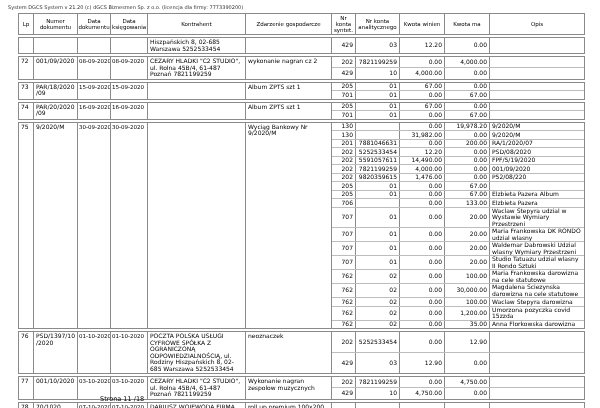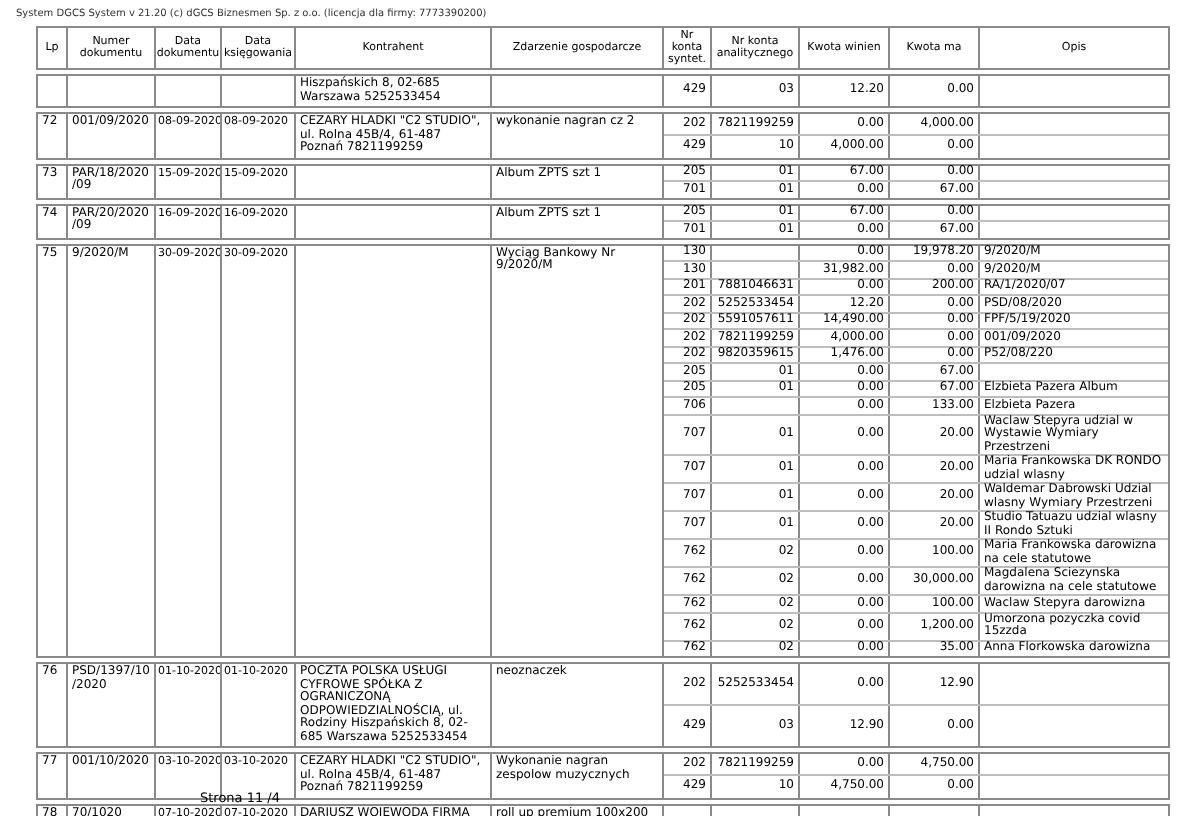--- a/index.html
+++ b/index.html
@@ -369,13 +369,13 @@
             <div class="lc c8 num">0.00</div>
             <div class="lc c9 num">270.99</div>
             <div class="lc c10 opis"></div>
           </div>
         </div>
       </div>
     </div>
 
 </div>
 
-<div class="pagelabel">Strona 11 /4</div>
+<div class="pagelabel">Strona 11 /18</div>
 
 </body></html>

